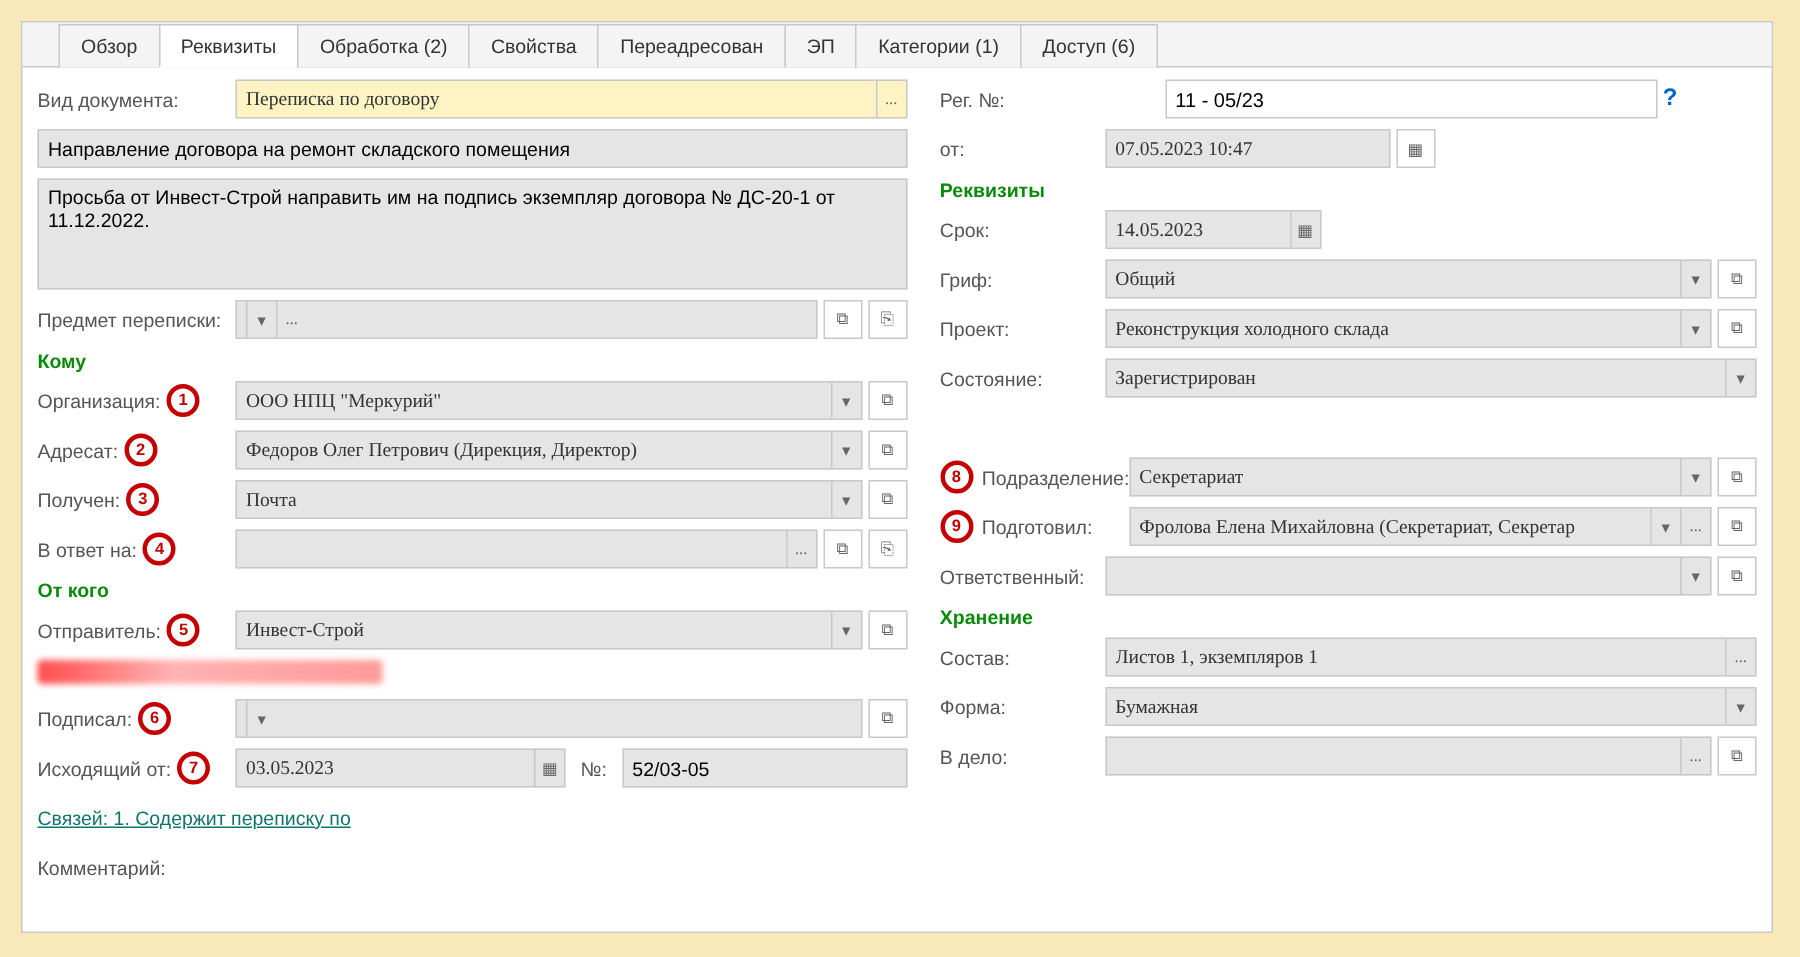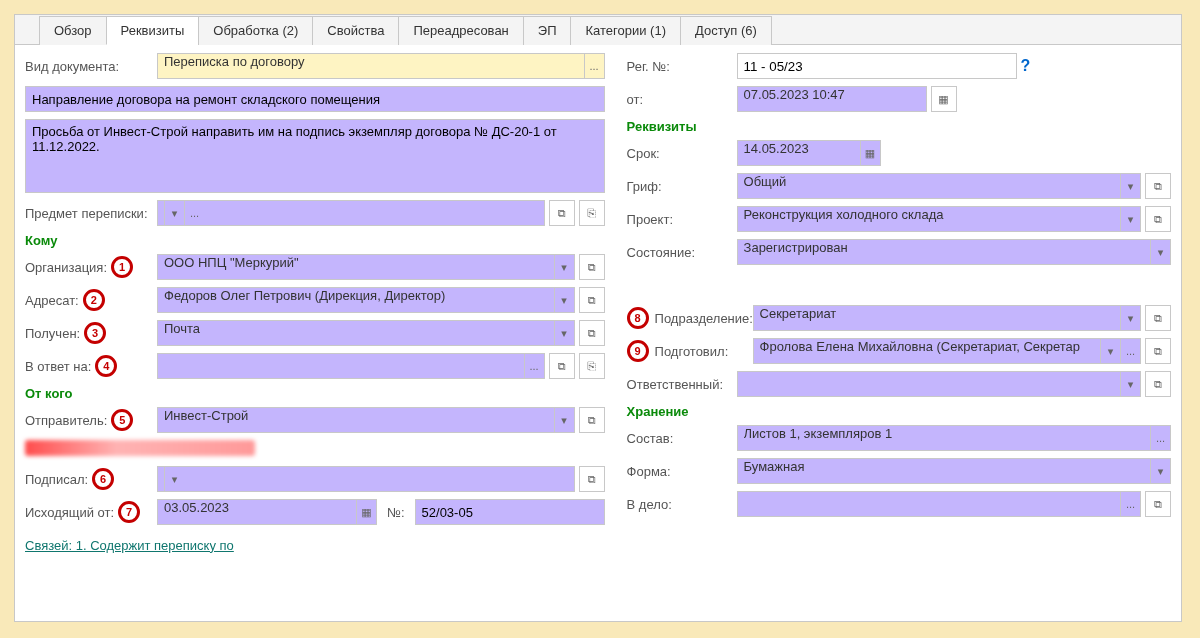--- a/index.html
+++ b/index.html
@@ -57,32 +57,33 @@
     color: #555;
     display: flex;
     align-items: center;
     gap: 4px;
   }
   .label-r { width: 110px; }
   .value-area { flex: 1; display: flex; align-items: center; gap: 4px; }
   .input, .combo, .textarea {
     border: 1px solid #c8c8c8;
     padding: 4px 6px;
-    background: #c4b5fd;
+    background: #e5e5e5;
     height: 26px;
     font-size: 13px;
     font-family: inherit;
   }
   .input { flex: 1; }
   .combo {
     flex: 1;
     display: flex;
-    align-items: flex-start;
+    align-items: center;
     padding: 0 0 0 6px;
     position: relative;
+    font-family: Liberation Serif, serif;
   }
   .combo .ctext { flex: 1; white-space: nowrap; overflow: hidden; text-overflow: ellipsis; }
   .combo .caret, .icon-btn {
     width: 20px;
     height: 24px;
     border-left: 1px solid #c8c8c8;
     display: flex;
     align-items: center;
     justify-content: center;
     color: #666;
@@ -126,21 +127,21 @@
     flex-shrink: 0;
     background: #fff;
   }
   .link { color: #0f766e; text-decoration: underline; cursor: pointer; }
   .help {
     color: #0066cc;
     font-size: 16px;
     font-weight: bold;
   }
   .mini-label { color: #555; padding: 0 6px; }
-  .reg-input { border: 1px solid #c8c8c8; height: 26px; padding: 0 6px; width: 280px; }
+  .reg-input { border: 1px solid #c8c8c8; height: 26px; padding: 0 6px; width: 328px; margin-left: 40px; }
 </style>
 </head>
 <body>
 
 <div class="window">
 
   <div class="tabstrip">
     <div class="tab">Обзор</div>
     <div class="tab active">Реквизиты</div>
     <div class="tab">Обработка (2)</div>
@@ -287,20 +288,23 @@
           </div>
           <span class="mini-label">№:</span>
           <input class="input" style="flex: 0 0 110px;" value="52/03-05">
         </div>
       </div>
 
       <div class="row">
         <span class="link">Связей: 1. Содержит переписку по</span>
       </div>
 
+      <div class="row">
+        <div class="label">Комментарий:</div>
+      </div>
     </div>
 
     <div class="col col-right">
 
       <div class="row">
         <div class="label label-r">Рег. №:</div>
         <div class="value-area">
           <input class="reg-input" value="11 - 05/23" style="">
           <span class="help">?</span>
         </div>

